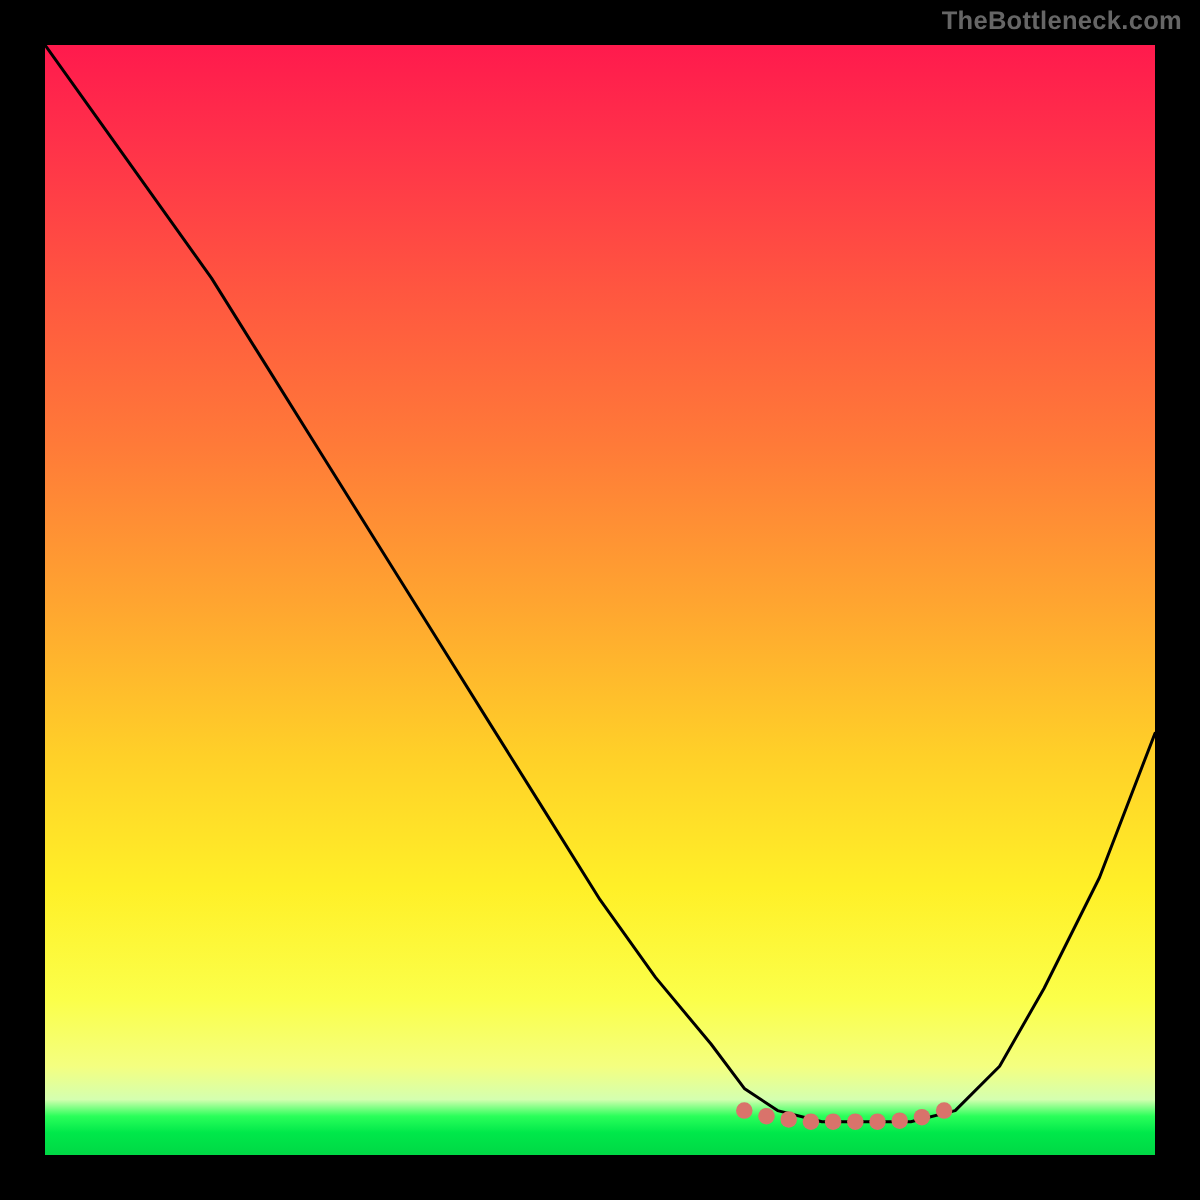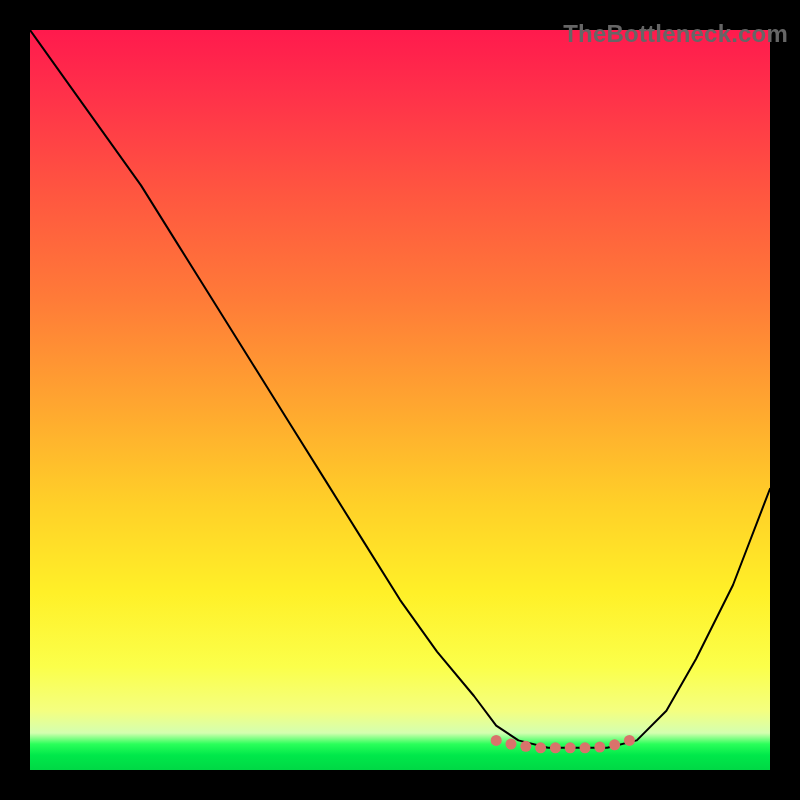--- a/index.html
+++ b/index.html
@@ -15,25 +15,24 @@
     position: relative;
     width: 800px;
     height: 800px;
     background: #000;
   }
   .watermark {
     position: absolute;
     top: 4px;
     right: 12px;
     color: #666;
-    font-size: 24px;
+    font-size: 17px;
     font-weight: 600;
     letter-spacing: 0.2px;
     z-index: 20;
-    margin-top: 16px;
   }
   .plot {
     position: absolute;
     left: 30px;
     top: 30px;
     width: 740px;
     height: 740px;
     overflow: hidden;
   }
   .gradient {

